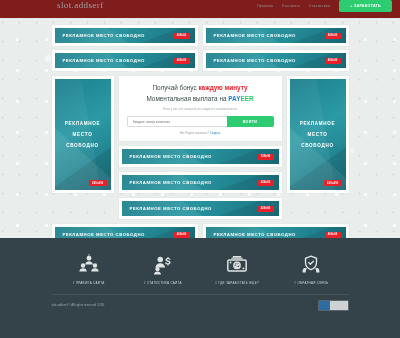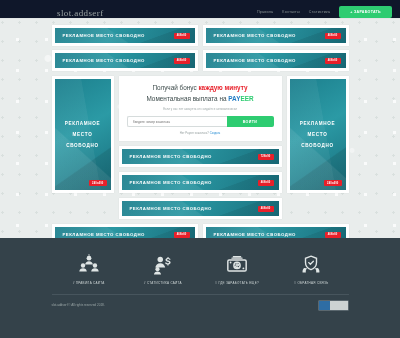--- a/index.html
+++ b/index.html
@@ -6,22 +6,22 @@
   html, body {
     width: 400px; height: 338px;
     font-family: "Liberation Sans", sans-serif;
     background: #e8ecec;
     overflow: hidden;
   }
   .page { position: relative; width: 400px; height: 338px; background: #e8ecec; }
 
   
   .header {
-    height: 19px; background: #0f172a;
-    display: flex; align-items: flex-end;
+    height: 19px; background: #7f1d1d;
+    display: flex; align-items: flex-start;
     border-bottom: 1px solid #e2e6e6;
     position: relative; z-index: 5;
   }
   .logo {
     margin-left: 57px; font-size: 9px; color: #9aa3a3;
     letter-spacing: .4px; font-family: "Liberation Serif", serif;
   }
   .nav { margin-left: auto; display: flex; align-items: center; gap: 9px; margin-right: 8px; }
   .nav-link {
     font-size: 3.6px; color: #8e9797; text-transform: none;

